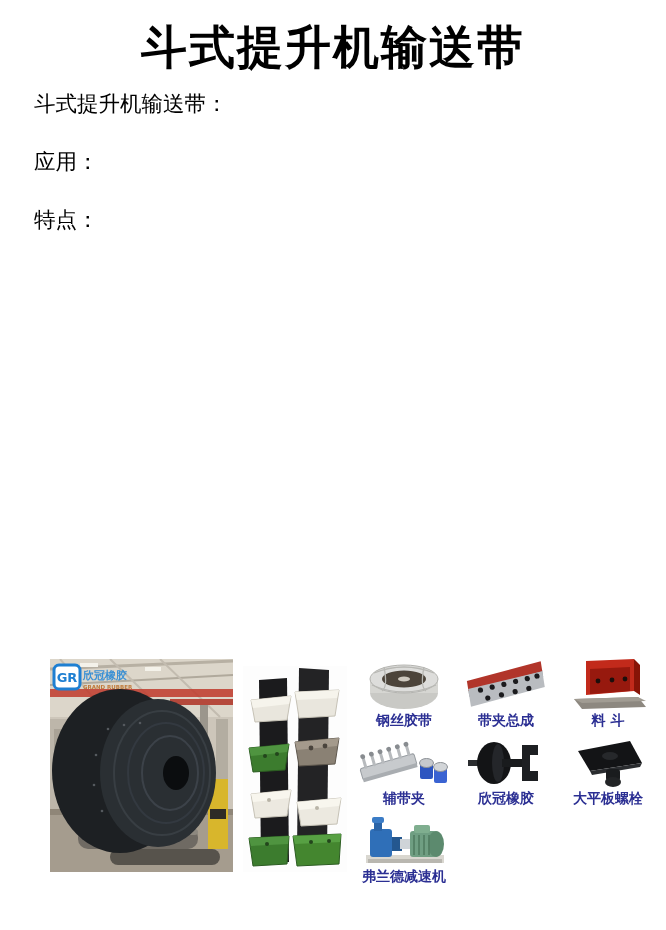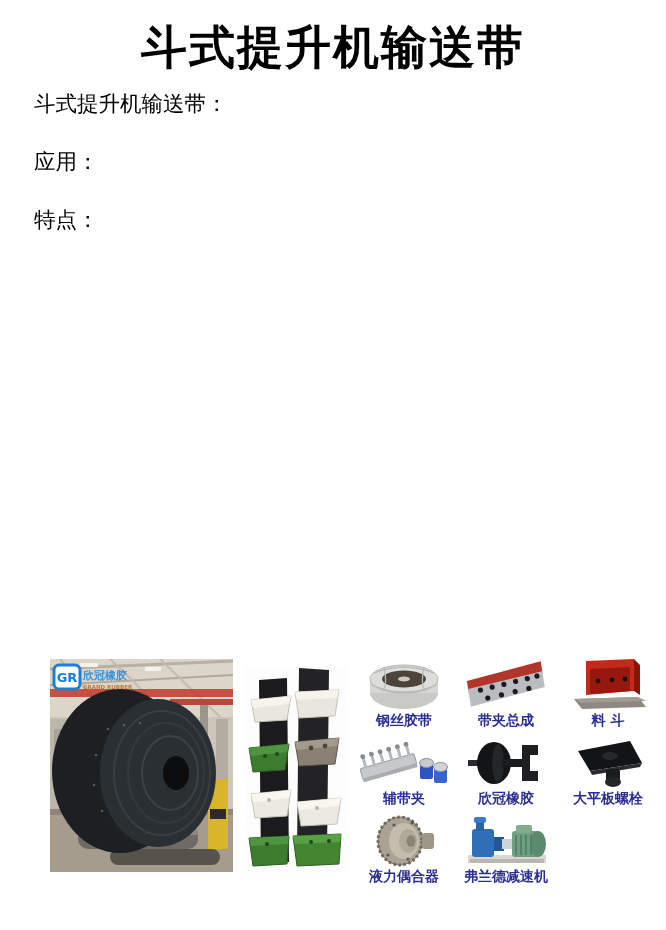--- a/index.html
+++ b/index.html
@@ -263,35 +263,20 @@
           <polygon points="14,14 66,4 78,26 26,34" fill="#131416"></polygon>
           <polygon points="26,34 78,26 76,30 28,38" fill="#2a2c2f"></polygon>
           <ellipse cx="46" cy="19" rx="8" ry="4" fill="#26282b"></ellipse>
           <rect x="42" y="32" width="14" height="12" rx="3" fill="#1a1c1e"></rect>
           <ellipse cx="49" cy="45" rx="8" ry="5" fill="#222426"></ellipse>
         </svg>
         <span class="product-label">大平板螺栓</span>
       </div>
 
 
-      <div class="product-cell">
-        <svg width="80" height="52" viewBox="0 0 80 52">
-          <ellipse cx="36" cy="26" rx="22" ry="24" fill="#aaa294" stroke="#7c7467" stroke-width="1"></ellipse>
-          <ellipse cx="36" cy="26" rx="22" ry="24" fill="none" stroke="#6e6659" stroke-width="3" stroke-dasharray="2.5 2.5"></ellipse>
-          <ellipse cx="40" cy="26" rx="15" ry="18" fill="#c4bdae"></ellipse>
-          <ellipse cx="44" cy="26" rx="9" ry="12" fill="#b0a898"></ellipse>
-          <ellipse cx="47" cy="26" rx="4.5" ry="6" fill="#8b8374"></ellipse>
-          <rect x="58" y="18" width="12" height="16" rx="3" fill="#9e9687"></rect>
-          <circle cx="30" cy="10" r="1.6" fill="#5f5749"></circle>
-            <circle cx="24" cy="40" r="1.6" fill="#5f5749"></circle>
-          <circle cx="44" cy="44" r="1.6" fill="#5f5749"></circle>
-            <circle cx="48" cy="8" r="1.6" fill="#5f5749"></circle>
-        </svg>
-        <span class="product-label">液力偶合器</span>
-      </div>
 
       <div class="product-cell">
         <svg width="92" height="54" viewBox="0 0 92 54">
           <rect x="8" y="42" width="78" height="8" fill="#d9d7d0"></rect>
           <rect x="10" y="46" width="74" height="4" fill="#b9b7b0"></rect>
 
           <rect x="12" y="16" width="22" height="28" rx="3" fill="#2f6fb8"></rect>
           <rect x="16" y="8" width="8" height="10" fill="#2a64a8"></rect>
           <rect x="14" y="4" width="12" height="6" rx="2" fill="#3b7cc6"></rect>
           <rect x="34" y="24" width="10" height="14" fill="#24578f"></rect>

